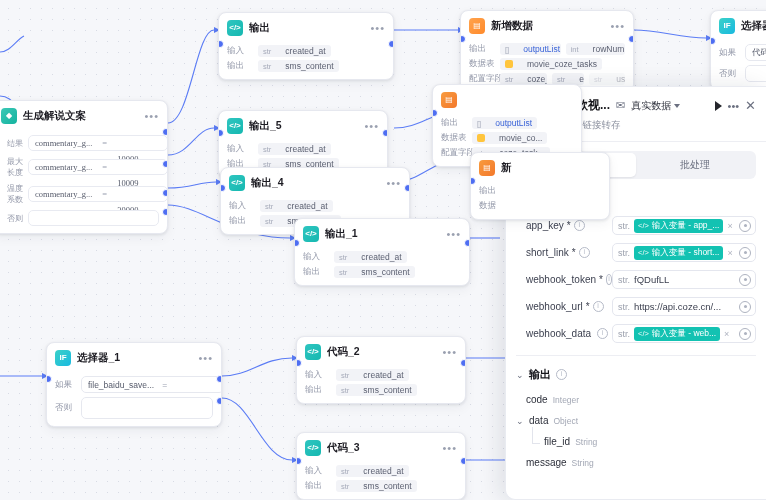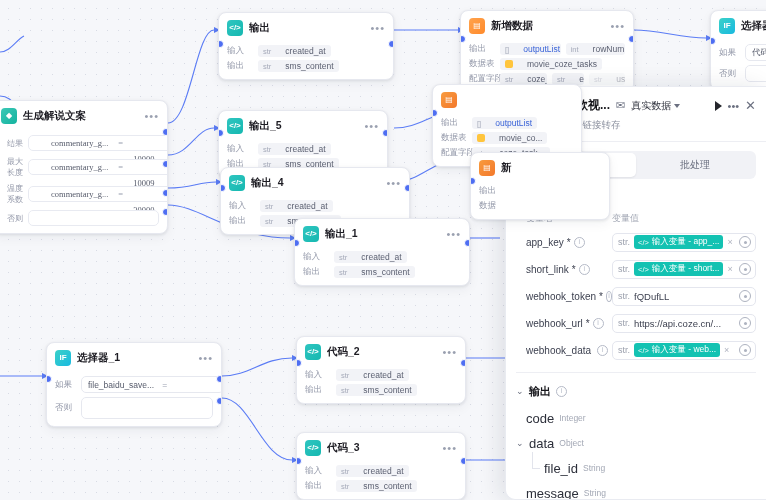--- a/index.html
+++ b/index.html
@@ -78,21 +78,21 @@
   }
   .sel-v{color:#565b6b;font-size:8.5px;white-space:nowrap;overflow:hidden;text-overflow:ellipsis;}
   .sel-op{color:#9aa0b0;font-size:8.5px;}
   .sel-n{color:#565b6b;font-size:8.5px;margin-top:32px;}
 
   
   .llm-row{display:flex;align-items:center;gap:5px;margin-top:5px;font-family:Liberation Serif, serif;}
   .llm-key{color:#9297a8;font-size:8px;width:22px;flex:0 0 auto;text-align:right;}
   .llm-box{
     flex:1 1 auto;border:1px solid #e8eaf1;border-radius:5px;background:#fff;
-    height:16px;display:flex;align-items:center;padding:0 22px;gap:10px;box-sizing:border-box;
+    height:16px;display:flex;align-items:center;padding:0 6px;gap:10px;box-sizing:border-box;
   }
 
   
   #panel{
     position:absolute;left:505px;top:86px;width:261px;height:414px;
     background:#fff;border-radius:10px 0 0 10px;
     border:1px solid #e9ebf1;border-right:none;
     box-shadow:-6px 0 22px rgba(24,28,48,.10);
     box-sizing:border-box;overflow:hidden;
     display:flex;flex-direction:column;
@@ -143,21 +143,21 @@
   }
   .v-pill .cd{font-size:7.5px;opacity:.95;}
   .v-text{font-size:9.5px;color:#3d4150;white-space:nowrap;overflow:hidden;text-overflow:ellipsis;flex:1 1 auto;}
   .v-x{color:#aeb3c0;font-size:9px;flex:0 0 auto;cursor:pointer;}
   .v-dot{
     width:10px;height:10px;border-radius:50%;border:1px solid #aeb3c0;flex:0 0 auto;
     display:flex;align-items:center;justify-content:center;margin-left:auto;cursor:pointer;
   }
   .v-dot i{width:3px;height:3px;background:#aeb3c0;border-radius:50%;display:block;}
   .out-row{display:flex;align-items:center;gap:5px;padding:5px 10px 5px 20px;}
-  .out-name{font-size:13px;color:#2c2f3a;}
+  .out-name{font-size:10px;color:#2c2f3a;}
   .out-type{font-size:8.5px;color:#a3a8b5;}
   .tree{padding-left:22px;position:relative;}
   .tree:before{
     content:"";position:absolute;left:26px;top:-4px;width:1px;height:16px;background:#e2e4ec;
   }
   .tree:after{
     content:"";position:absolute;left:26px;top:12px;width:8px;height:1px;background:#e2e4ec;
   }
 </style>
 </head>
@@ -587,24 +587,20 @@
   </div>
 
   <div class="p-scroll">
 
     <div class="sect-hd">
       <span class="chev">⌄</span>
       <span class="sect-t">输入</span>
       <span class="info">i</span>
     </div>
 
-    <div class="col-hd">
-      <div class="c1">变量名</div>
-      <div class="c2">变量值</div>
-    </div>
 
     <div class="v-row">
       <span class="v-name">
         <span>app_key</span>
           <span class="req">*</span>
         <span class="info">i</span>
       </span>
       <span class="v-ctl">
         <span class="v-str">str.</span>
         <span class="v-pill">

